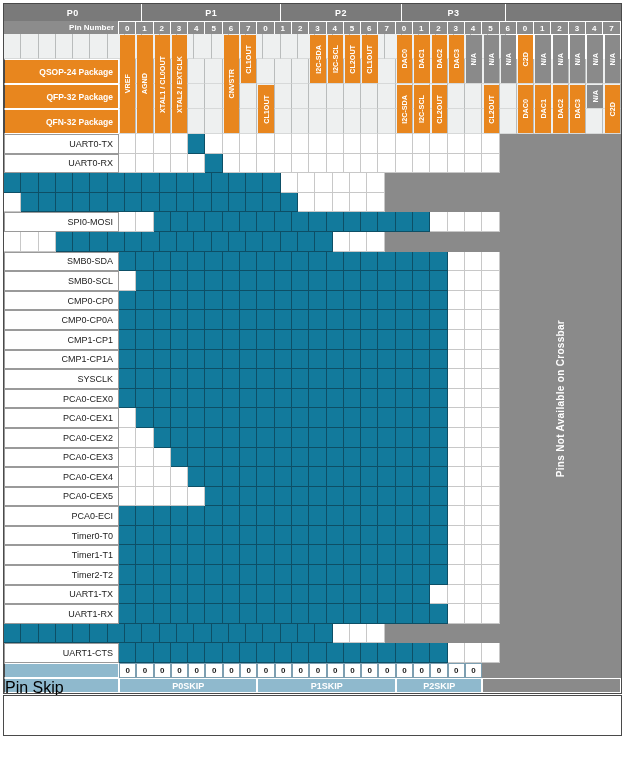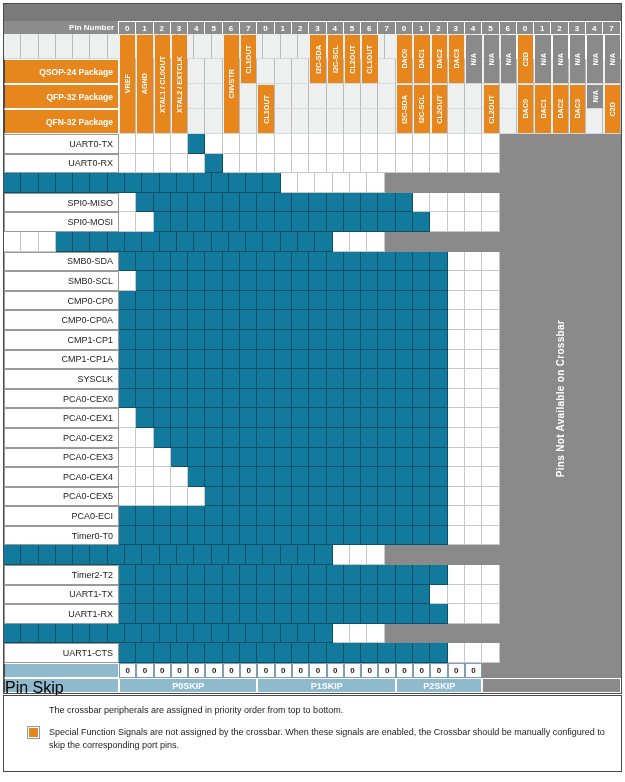--- a/index.html
+++ b/index.html
@@ -90,20 +90,26 @@
   .lgtxt{font-size:9px;color:#1b1b1b;line-height:13px;}
 </style>
 </head>
 <body>
 
 <div id="root">
 
   <div class="tbl" id="tbl">
 
     <div class="row hdr-port">
+      <div class="cells" id="port-groups">
+          <div class="pgrp" style="flex: 0 0 138.483px;">P0</div>
+          <div class="pgrp" style="flex: 0 0 138.483px;">P1</div>
+          <div class="pgrp" style="flex: 0 0 121.172px;">P2</div>
+          <div class="pgrp" style="flex: 0 0 103.862px;">P3</div>
+        </div>
     </div>
 
     <div class="row hdr-pin">
       <div class="lbl">Pin Number</div>
       <div class="cells" id="pin-numbers">
           <div class="c" style="flex: 0 0 17.3103px;">0</div>
           <div class="c" style="flex: 0 0 17.3103px;">1</div>
           <div class="c" style="flex: 0 0 17.3103px;">2</div>
           <div class="c" style="flex: 0 0 17.3103px;">3</div>
           <div class="c" style="flex: 0 0 17.3103px;">4</div>
@@ -470,21 +476,20 @@
             <div class="c gray" style="flex: 0 0 17.3103px;"></div>
             <div class="c gray" style="flex: 0 0 17.3103px;"></div>
             <div class="c gray" style="flex: 0 0 17.3103px;"></div>
             <div class="c gray" style="flex: 0 0 17.3103px;"></div>
             <div class="c gray" style="flex: 0 0 17.3103px;"></div>
             <div class="c gray" style="flex: 0 0 17.3103px;"></div>
             <div class="c gray" style="flex: 0 0 17.3103px;"></div>
           </div>
         </div>
         <div class="row mrow" style="height: 19.6px;">
-          <div class="lbl" style="height: 19.6px;">SPI0-MISO</div>
           <div class="cells">
             <div class="c" style="flex: 0 0 17.3103px;"></div>
             <div class="c on" style="flex: 0 0 17.3103px;"></div>
             <div class="c on" style="flex: 0 0 17.3103px;"></div>
             <div class="c on" style="flex: 0 0 17.3103px;"></div>
             <div class="c on" style="flex: 0 0 17.3103px;"></div>
             <div class="c on" style="flex: 0 0 17.3103px;"></div>
             <div class="c on" style="flex: 0 0 17.3103px;"></div>
             <div class="c on" style="flex: 0 0 17.3103px;"></div>
             <div class="c on" style="flex: 0 0 17.3103px;"></div>
@@ -1081,20 +1086,21 @@
             <div class="c gray" style="flex: 0 0 17.3103px;"></div>
             <div class="c gray" style="flex: 0 0 17.3103px;"></div>
             <div class="c gray" style="flex: 0 0 17.3103px;"></div>
             <div class="c gray" style="flex: 0 0 17.3103px;"></div>
             <div class="c gray" style="flex: 0 0 17.3103px;"></div>
             <div class="c gray" style="flex: 0 0 17.3103px;"></div>
             <div class="c gray" style="flex: 0 0 17.3103px;"></div>
           </div>
         </div>
         <div class="row mrow" style="height: 19.6px;">
+          <div class="lbl" style="height: 19.6px;">Timer1-T1</div>
           <div class="cells">
             <div class="c on" style="flex: 0 0 17.3103px;"></div>
             <div class="c on" style="flex: 0 0 17.3103px;"></div>
             <div class="c on" style="flex: 0 0 17.3103px;"></div>
             <div class="c on" style="flex: 0 0 17.3103px;"></div>
             <div class="c on" style="flex: 0 0 17.3103px;"></div>
             <div class="c on" style="flex: 0 0 17.3103px;"></div>
             <div class="c on" style="flex: 0 0 17.3103px;"></div>
             <div class="c on" style="flex: 0 0 17.3103px;"></div>
             <div class="c on" style="flex: 0 0 17.3103px;"></div>
@@ -1336,21 +1342,16 @@
           <div class="sg" style="flex: 0 0 86.5517px;">P2SKIP</div>
           <div class="sg sgray" style="flex: 0 0 138.483px;"></div>
         </div>
     </div>
 
   </div>
 
   <div class="legend" id="legend" style="top: 695px;">
       <div class="lgitem">
         <div class="lgsw none"></div>
-        <div class="lgtxt">The crossbar peripherals are assigned in priority order from top to bottom.</div>
-      </div>
-      <div class="lgitem">
-        <div class="lgsw org"></div>
-        <div class="lgtxt">Special Function Signals are not assigned by the crossbar. When these signals are enabled, the Crossbar should be manually configured to skip the corresponding port pins.</div>
       </div>
     </div>
 
 </div>
 
 </body></html>

